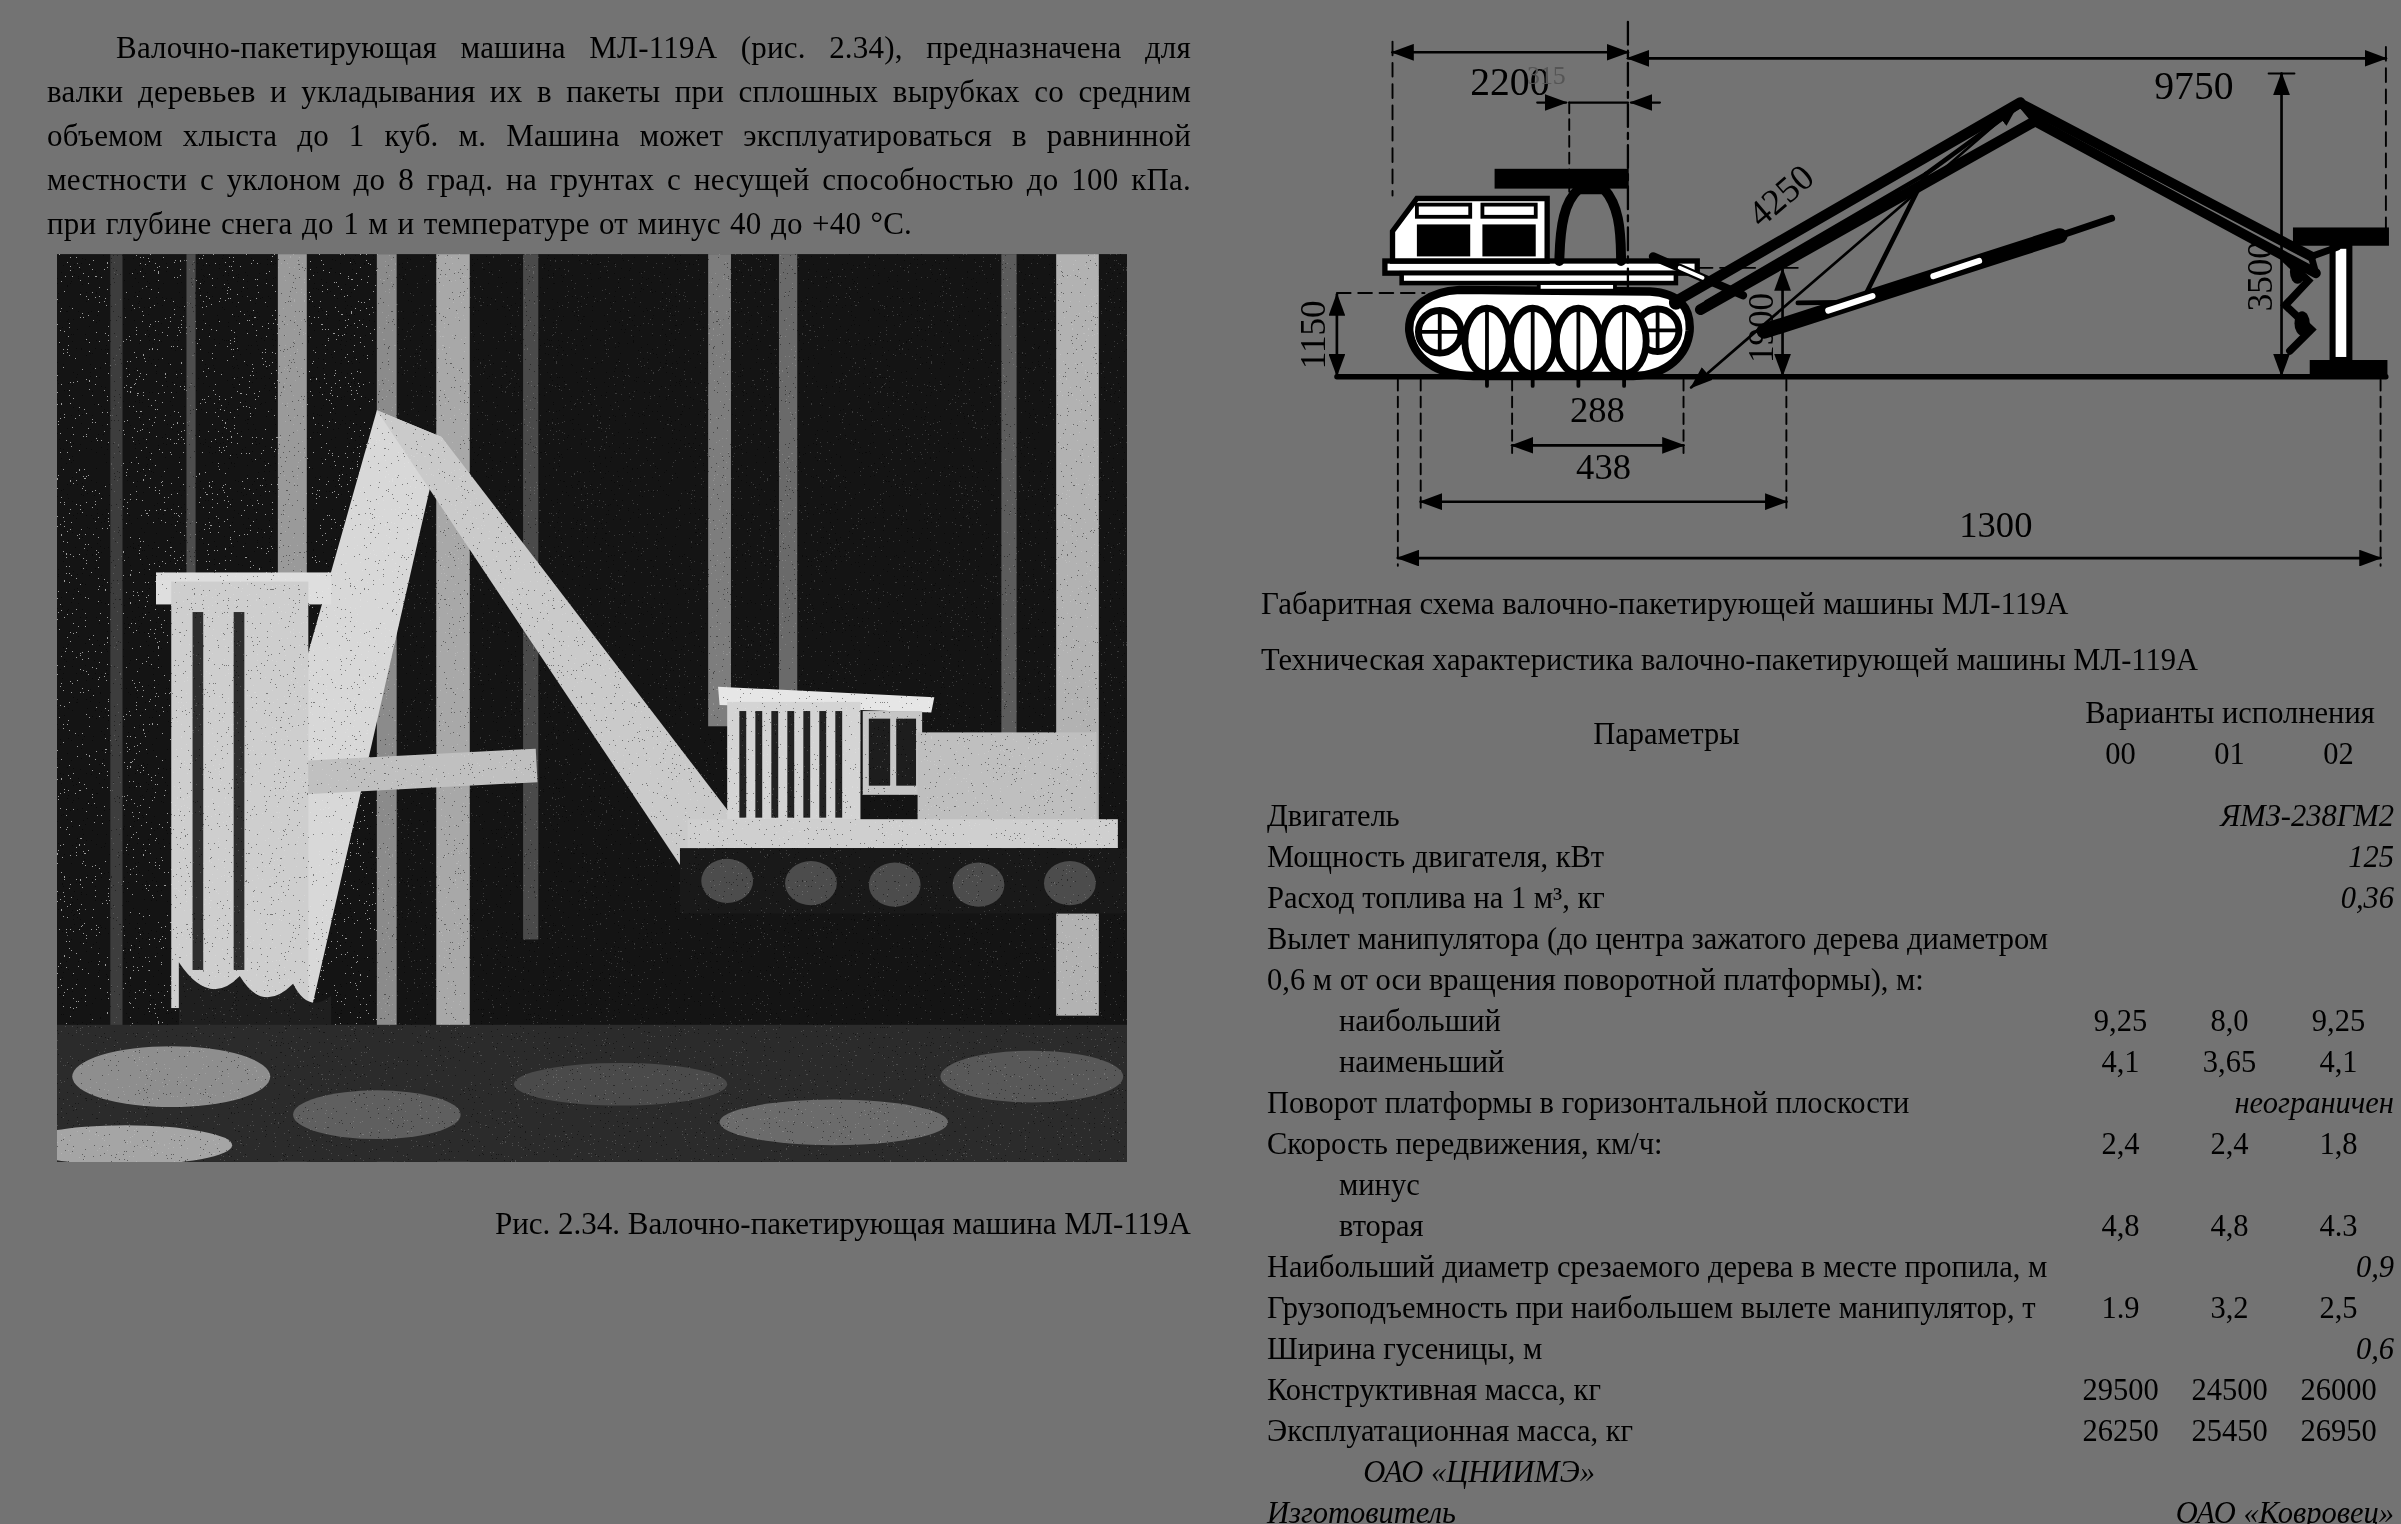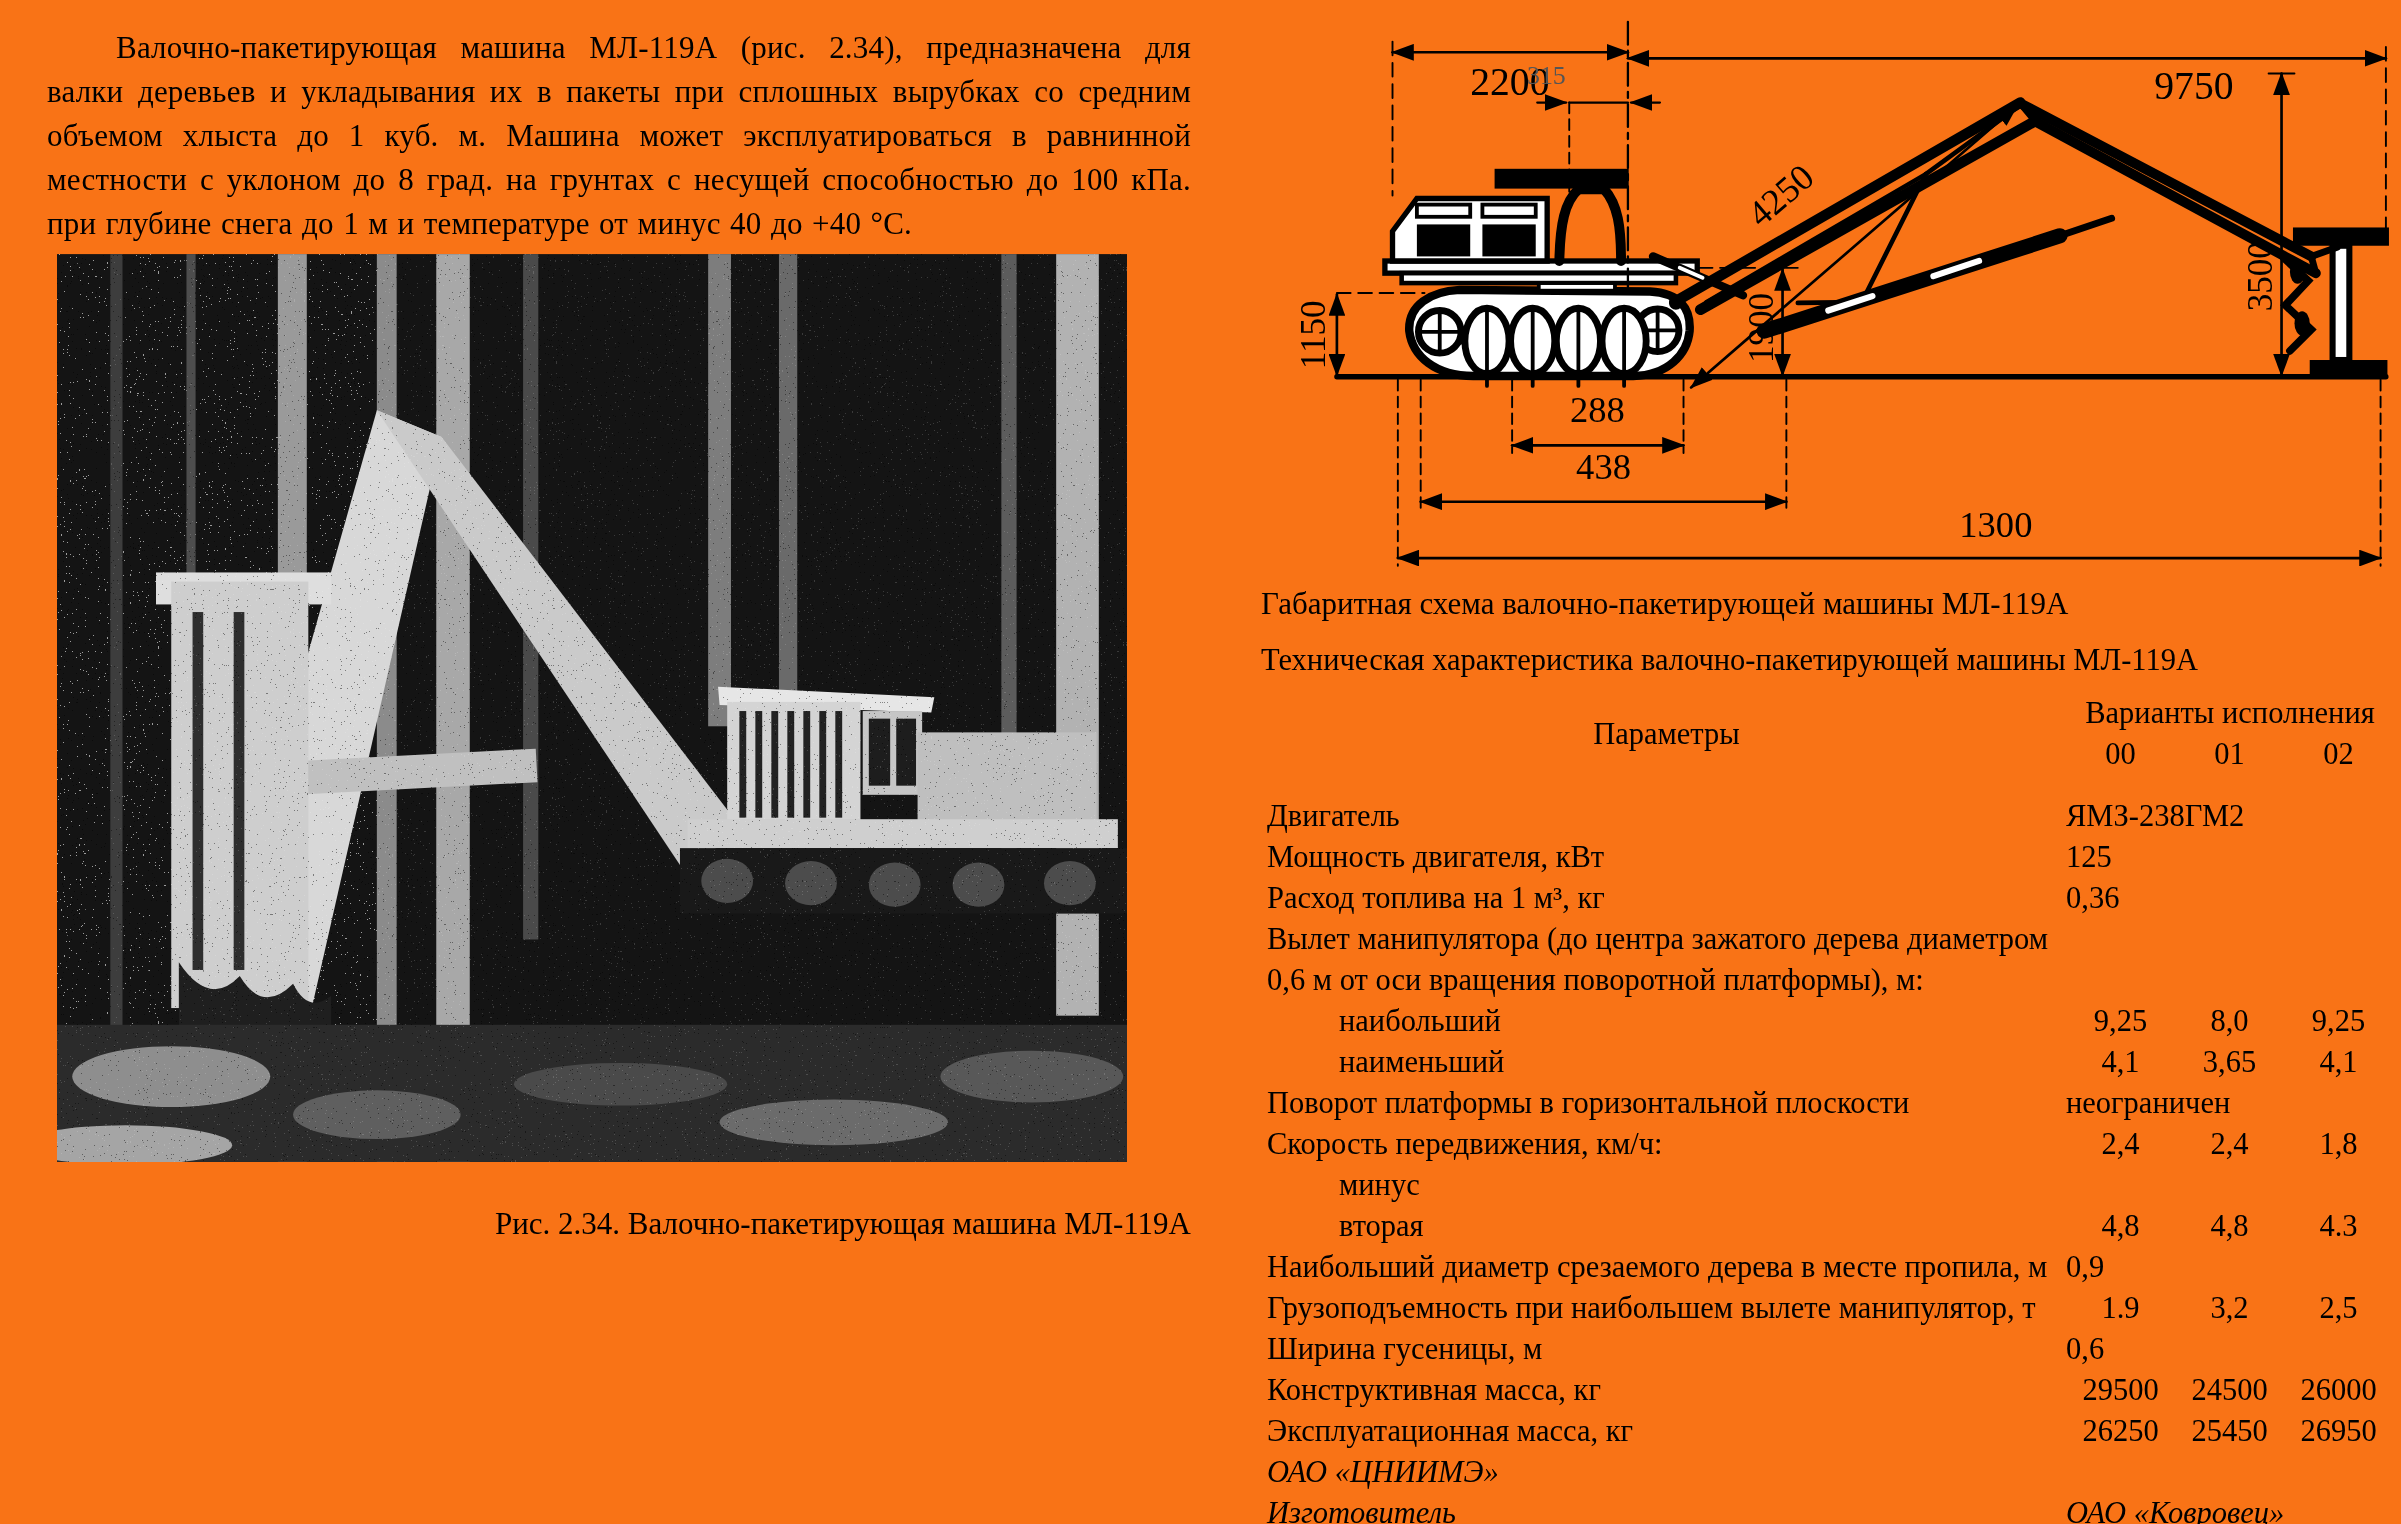--- a/index.html
+++ b/index.html
@@ -1,16 +1,16 @@
 <!DOCTYPE html>
 <html style="font-size:12.2px"><head>
 <meta charset="utf-8">
 <style>
   html,body{margin:0;padding:0;background:#9a9a9a;}
-  .page{position:relative;width:2401px;height:1524px;background:#f97316;
+  .page{position:relative;width:2401px;height:1524px;background:#737373;
         font-family:"Liberation Serif","DejaVu Serif",serif;color:#000;overflow:hidden;}
   
   .para{position:absolute;left:47px;top:26px;width:1144px;font-size:31px;line-height:44px;
         text-align:justify;text-indent:69px;letter-spacing:0.2px;word-spacing:1.5px;}
   .photo-wrap{position:absolute;left:57px;top:254px;width:1070px;height:908px;}
   .photo-caption{position:absolute;left:47px;top:1206px;width:1144px;text-align:right;font-size:31px;}
   
   .diagram-wrap{position:absolute;left:1295px;top:4.6px;width:1097px;height:579px;}
   .diagram-caption{position:absolute;left:1261px;top:586px;width:1139px;text-align:left;font-size:31px;}
   .table-title{position:absolute;left:1261px;top:643px;width:1139px;text-align:left;font-size:30.5px;}
@@ -20,21 +20,21 @@
   .th-variants-block{width:328px;text-align:center;}
   .th-cols{display:flex;}
   .th-col{width:109px;text-align:center;}
   .trow{display:flex;}
   .tlabel{flex:1;white-space:nowrap;padding-right:4.6px;}
   .wrap .tlabel{white-space:normal;}
   .indent .tlabel{padding-left:72px;}
   .it{font-style:italic;}
   .tvals{width:328px;display:flex;align-items:flex-start;flex:none;}
   .tval{width:109px;text-align:center;}
-  .tspan{width:328px;text-align:left;}
+  .tspan{width:328px;text-align:right;font-style:italic;}
   svg text{font-family:"Liberation Serif","DejaVu Serif",serif;}
 </style>
 </head>
 <body>
 
 <div class="page">
 
   <div class="para">Валочно-пакетирующая машина МЛ-119А (рис. 2.34), предназначена для валки деревьев и укладывания их в пакеты при сплошных вырубках со средним объемом хлыста до 1 куб. м. Машина может эксплуатироваться в равнинной местности с уклоном до 8 град. на грунтах с несущей способностью до 100 кПа. при глубине снега до 1 м и температуре от минус 40 до +40 °С.</div>
 
   <div class="photo-wrap">

